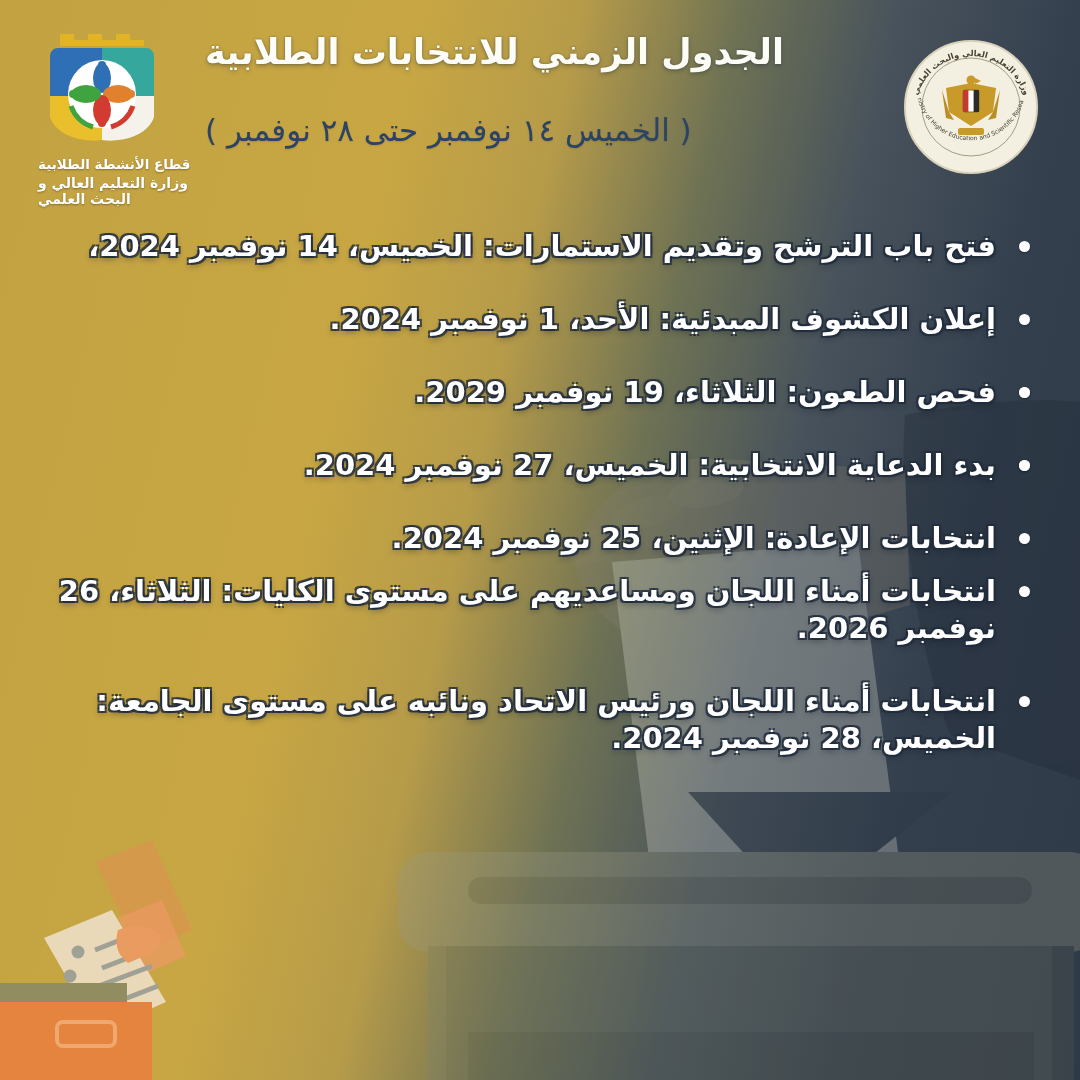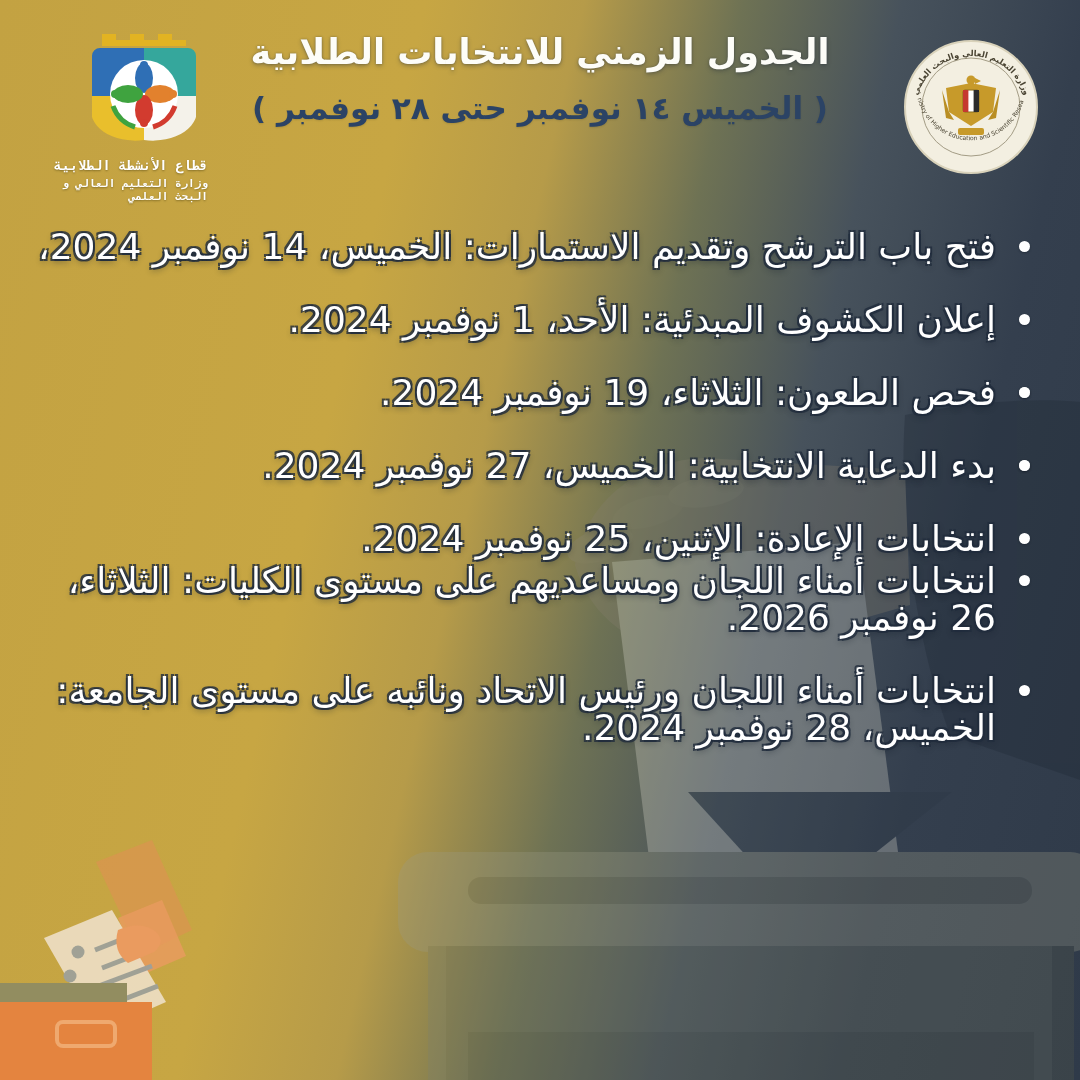--- a/index.html
+++ b/index.html
@@ -5,49 +5,49 @@
   html,body{margin:0;padding:0;background:#1e242e;}
   .poster{
     position:relative;width:1080px;height:1080px;overflow:hidden;
     font-family:"DejaVu Sans",sans-serif;
     background:linear-gradient(103deg,
       #c3a242 0%, #c7a643 32%, #b69b49 44%,
       #6e7254 56%, #47525c 68%, #343f4e 82%, #2f3a49 100%);
   }
   .layer{position:absolute;inset:0;pointer-events:none;}
   
-  .title-block{position:absolute;top:28px;left:205px;right:205px;text-align:center;}
+  .title-block{position:absolute;top:28px;left:205px;right:205px;text-align:left;}
   .title-line{
     color:#fdfdf8;font-size:35px;font-weight:700;line-height:49px;
     text-shadow:0 2px 4px rgba(40,48,60,.35), 0 0 2px rgba(40,48,60,.45);
   }
   .subtitle{
-    margin-top:11px;color:#2b4365;font-size:31px;font-weight:700;line-height:40px;
+    margin-top:33px;color:#2b4365;font-size:31px;font-weight:400;line-height:40px;
     text-shadow:0 1px 2px rgba(0,0,0,.12);
   }
-  .logo-left{position:absolute;left:38px;top:28px;width:170px;text-align:right;font-family:Liberation Mono, monospace;}
+  .logo-left{position:absolute;left:38px;top:28px;width:170px;text-align:left;}
   .logo-left .caption1{color:#fff;font-size:13.5px;font-weight:700;margin-top:6px;
     text-shadow:0 1px 2px rgba(60,50,10,.45);}
-  .logo-left .caption2{color:#fff;font-size:11px;font-weight:700;margin-top:3px;
+  .logo-left .caption2{color:#fff;font-size:14px;font-weight:700;margin-top:3px;
     text-shadow:0 1px 2px rgba(60,50,10,.45);}
   .logo-right{position:absolute;right:40px;top:38px;width:138px;height:138px;}
   
   .schedule{
     position:absolute;top:228px;right:48px;left:28px;margin:0;padding:0;list-style:none;
     direction:rtl;text-align:right;
   }
   .schedule li{
     position:relative;padding-right:36px;margin-bottom:36px;
-    color:#ffffff;font-size:36px;font-weight:400;line-height:37px;
+    color:#ffffff;font-size:29px;font-weight:700;line-height:37px;
     text-shadow:
       -2px -2px 0 rgba(33,44,60,.8), 2px -2px 0 rgba(33,44,60,.8),
       -2px  2px 0 rgba(33,44,60,.8), 2px  2px 0 rgba(33,44,60,.8),
        0 3px 6px rgba(20,28,40,.45);
   }
-  .schedule li.compact{margin-bottom:5px;}
+  .schedule li.compact{margin-bottom:16px;}
   .schedule .dot{
     position:absolute;right:2px;top:13px;width:11px;height:11px;border-radius:50%;
     background:#ffffff;box-shadow:0 1px 2px rgba(20,28,40,.5);
   }
 </style>
 </head>
 <body>
 
 <div class="poster" dir="rtl">
 
@@ -152,21 +152,21 @@
         <rect x="71.6" y="52" width="5.4" height="22" fill="#2b2b2b"></rect>
         <rect x="56" y="90" width="26" height="7" rx="2" fill="#c79a2a"></rect>
       </g>
     </svg>
   </div>
 
   <ul class="schedule">
     <li><span class="dot"></span><span>فتح باب الترشح وتقديم الاستمارات: الخميس، 14 نوفمبر 2024،</span></li>
     <li><span class="dot"></span><span>إعلان الكشوف المبدئية: الأحد، 1 نوفمبر 2024.</span></li>
     <li><span class="dot"></span></li>
-    <li><span class="dot"></span><span>فحص الطعون: الثلاثاء، 19 نوفمبر 2024.</span></li>
+    <li><span class="dot"></span><span>فحص الطعون: الثلاثاء، 19 نوفمبر 2029.</span></li>
     <li><span class="dot"></span></li>
     <li><span class="dot"></span><span>بدء الدعاية الانتخابية: الخميس، 27 نوفمبر 2024.</span></li>
     <li class="compact"><span class="dot"></span><span>انتخابات الإعادة: الإثنين، 25 نوفمبر 2024.</span></li>
     <li><span class="dot"></span><span>انتخابات أمناء اللجان ومساعديهم على مستوى الكليات: الثلاثاء، 26 نوفمبر 2026.</span></li>
     <li><span class="dot"></span><span>انتخابات أمناء اللجان ورئيس الاتحاد ونائبه على مستوى الجامعة: الخميس، 28 نوفمبر 2024.</span></li>
   </ul>
 
 </div>
 
 </body></html>

